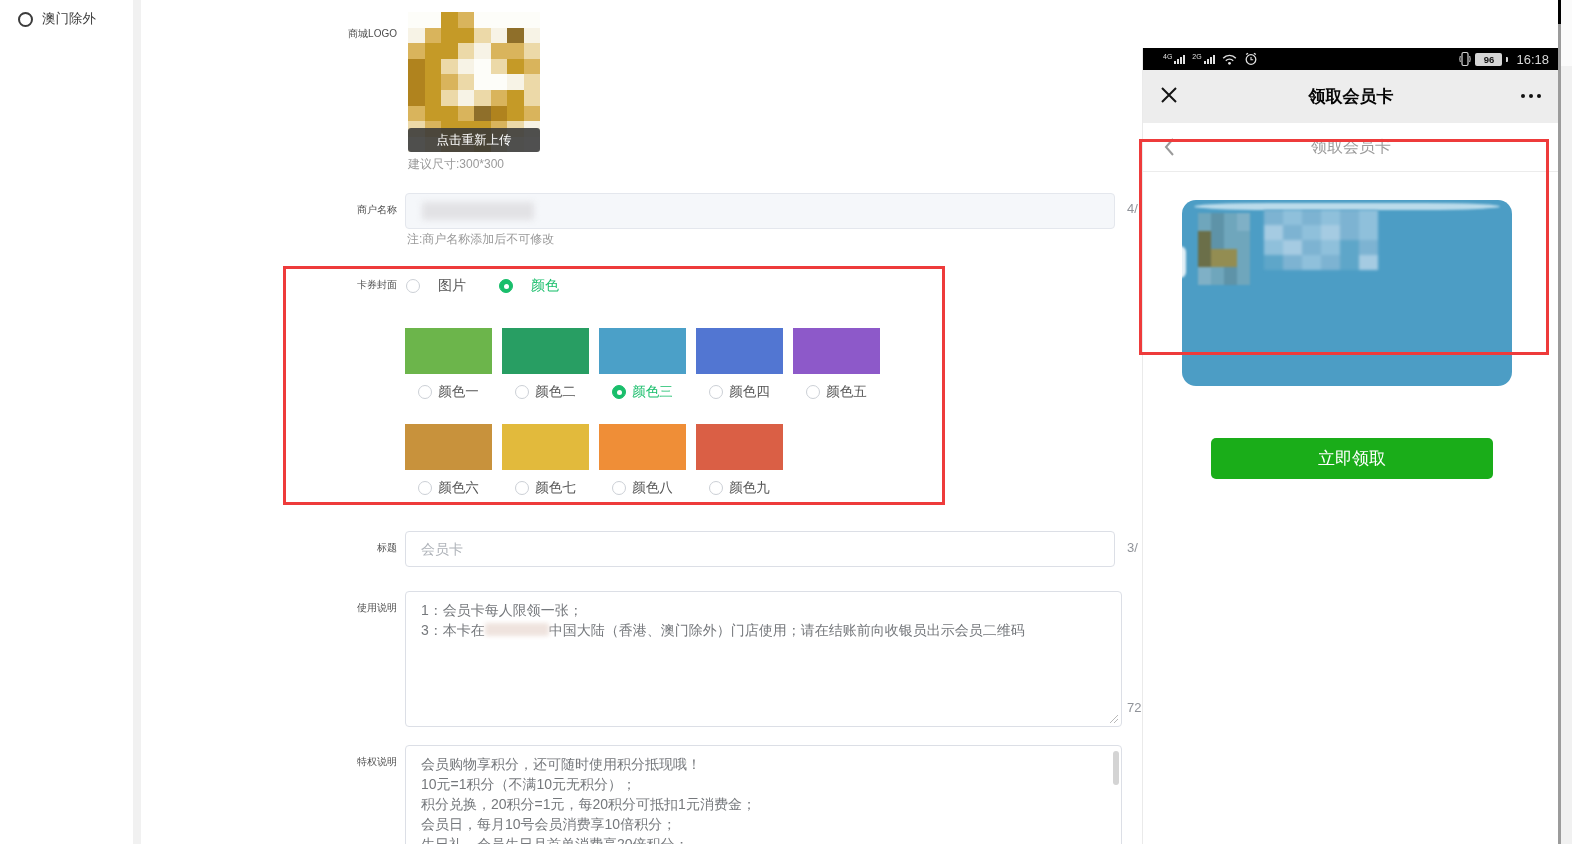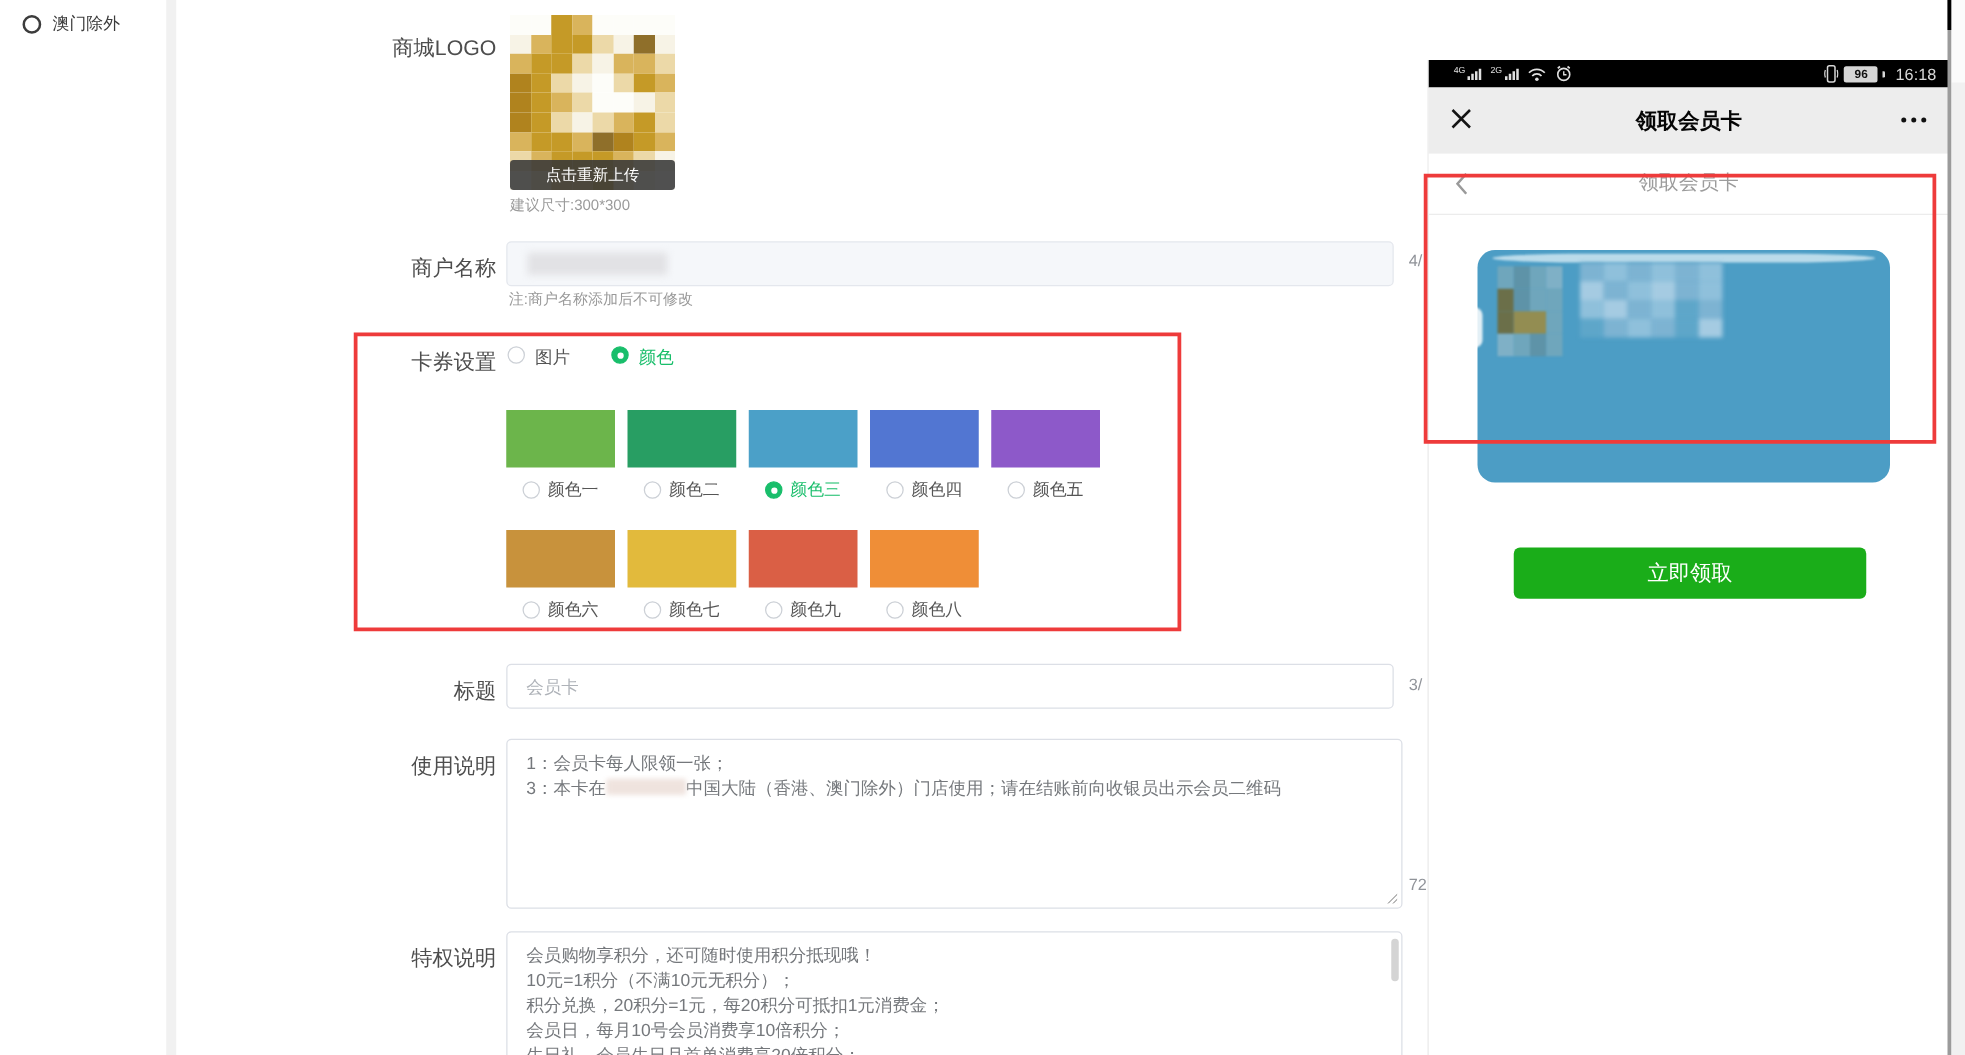--- a/index.html
+++ b/index.html
@@ -7,21 +7,21 @@
     position:relative;width:1572px;height:844px;overflow:hidden;background:#fff;
     font-family:"Liberation Sans",sans-serif;
   }
   
   .sidebar-item{position:absolute;left:18px;top:10px;display:flex;align-items:center;gap:9px;cursor:pointer;}
   .circle-icon{width:11px;height:11px;border:2px solid #3c3c3c;border-radius:50%;}
   .sidebar-label{font-size:13.5px;color:#3c3c3c;}
   .v-divider{position:absolute;left:133px;top:0;width:8px;height:844px;background:#f1f1f1;}
 
   
-  .form-label{position:absolute;left:300px;width:97px;text-align:right;font-size:17px;color:#4d4d4d;}
+  .form-label{position:absolute;left:300px;width:97px;text-align:right;font-size:10px;color:#4d4d4d;}
   #lbl-logo{top:27px}#lbl-merchant{top:203px}#lbl-cover{top:278px}
   #lbl-title{top:541px}#lbl-usage{top:601px}#lbl-priv{top:755px}
 
   
   .logo-box{position:absolute;left:408px;top:12px;width:132px;height:140px;cursor:pointer;}
   .mosaic{display:grid;}
   .upload-overlay{position:absolute;left:0;bottom:0;width:100%;height:24px;background:rgba(56,56,56,.88);
     border-radius:3px;color:#fff;font-size:12.5px;text-align:center;line-height:24px;}
   .logo-hint{position:absolute;left:408px;top:156px;font-size:12px;color:#9a9a9a;}
 
@@ -35,21 +35,21 @@
   .counter{position:absolute;left:1127px;font-size:13px;color:#909399;}
   #counter-merchant{top:201px}#counter-title{top:540px}#counter-usage{top:700px}
 
   
   .red-rect{position:absolute;border:3px solid #ee3b3b;pointer-events:none;}
   #red1{left:283px;top:266px;width:656px;height:233px;z-index:5;}
   #red2{left:1139px;top:139px;width:404px;height:210px;z-index:40;}
 
   
   .cover-options{position:absolute;left:406px;top:277px;display:flex;gap:33px;align-items:center;}
-  .cover-opt{display:flex;gap:8px;cursor:pointer;}
+  .cover-opt{display:flex;align-items:center;gap:18px;cursor:pointer;}
   .radio{width:14px;height:14px;border-radius:50%;border:1px solid #ccd0d6;background:#fff;box-sizing:border-box;position:relative;flex:none;}
   .radio.checked{border-color:#19be6b;background:#19be6b;}
   .radio.checked::after{content:"";position:absolute;left:3.5px;top:3.5px;width:5px;height:5px;background:#fff;border-radius:50%;}
   .opt-label{font-size:14px;color:#555;}
   .opt-label.checked-label{color:#19be6b;}
 
   
   .swatch-grid{position:absolute;left:405px;top:328px;width:486px;display:flex;flex-wrap:wrap;z-index:6;}
   .swatch-cell{width:87px;margin-right:10px;margin-bottom:23px;cursor:pointer;}
   .swatch-cell:nth-child(5n){margin-right:0;}
@@ -199,21 +199,21 @@
 
 <div class="form-label" id="lbl-merchant">商户名称</div>
 <div class="input" id="merchant-input">
   <div class="merchant-blur"></div>
 </div>
 <div class="merchant-note">注:商户名称添加后不可修改</div>
 <div class="counter" id="counter-merchant">4/</div>
 
 <div class="red-rect" id="red1"></div>
 
-<div class="form-label" id="lbl-cover">卡券设置</div>
+<div class="form-label" id="lbl-cover">卡券封面</div>
 <div class="cover-options">
     <div class="cover-opt">
       <span class="radio"></span>
       <span class="opt-label">图片</span>
     </div>
     <div class="cover-opt">
       <span class="radio checked"></span>
       <span class="opt-label checked-label">颜色</span>
     </div>
   </div>
@@ -261,31 +261,31 @@
       </div>
     </div>
     <div class="swatch-cell">
       <div class="swatch" style="background: rgb(226, 186, 60);"></div>
       <div class="cell-radio-row">
         <span class="radio"></span>
         <span>颜色七</span>
       </div>
     </div>
     <div class="swatch-cell">
+      <div class="swatch" style="background: rgb(239, 142, 55);"></div>
+      <div class="cell-radio-row">
+        <span class="radio"></span>
+        <span>颜色八</span>
+      </div>
+    </div>
+    <div class="swatch-cell">
       <div class="swatch" style="background: rgb(218, 95, 69);"></div>
       <div class="cell-radio-row">
         <span class="radio"></span>
         <span>颜色九</span>
-      </div>
-    </div>
-    <div class="swatch-cell">
-      <div class="swatch" style="background: rgb(239, 142, 55);"></div>
-      <div class="cell-radio-row">
-        <span class="radio"></span>
-        <span>颜色八</span>
       </div>
     </div>
   </div>
 
 <div class="form-label" id="lbl-title">标题</div>
 <div class="input" id="title-input">
   <div class="input-value">会员卡</div>
 </div>
 <div class="counter" id="counter-title">3/</div>
 

